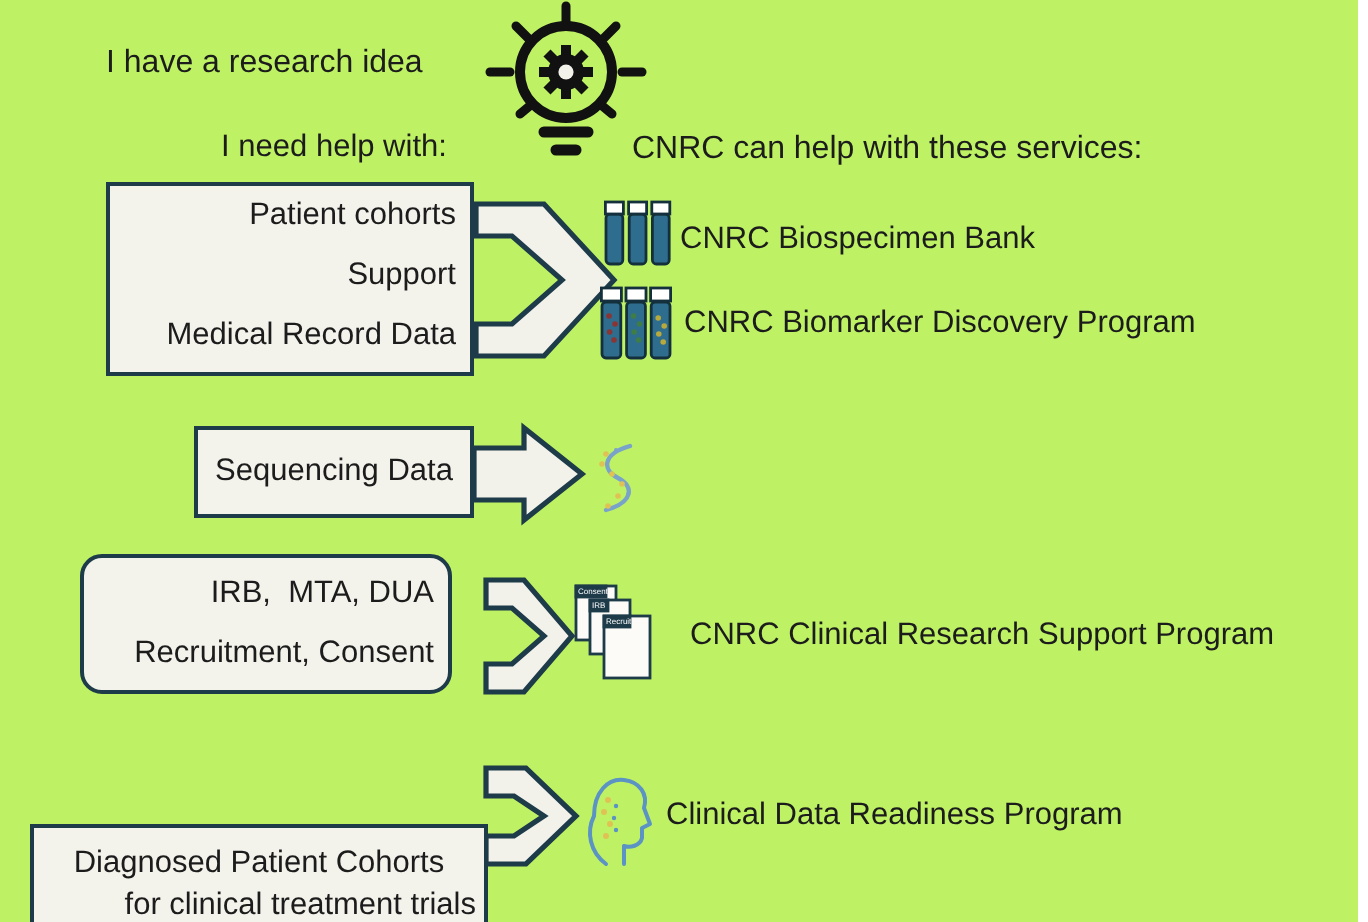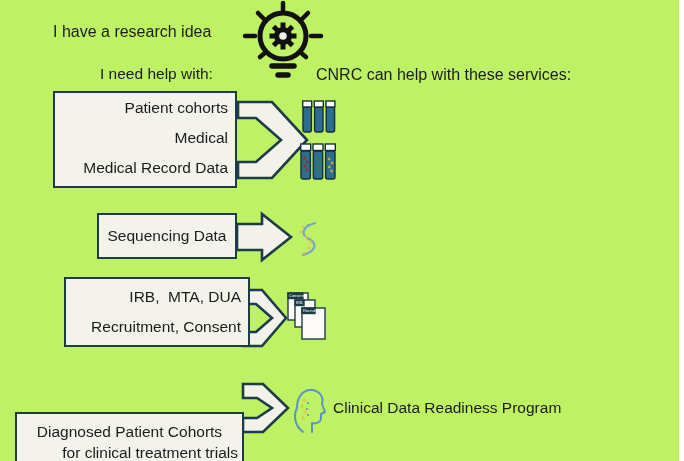--- a/index.html
+++ b/index.html
@@ -58,39 +58,40 @@
       <line x1="51.9" y1="31.1" x2="56.5" y2="26.5"></line>
     </g>
     <circle cx="47" cy="36" r="9" fill="#111111"></circle>
     <circle cx="47" cy="36" r="3.8" fill="#f2f1ea"></circle>
     <g stroke="#111111" stroke-width="5.5" stroke-linecap="round">
       <line x1="36" y1="66" x2="58" y2="66"></line>
       <line x1="42" y1="75" x2="52" y2="75"></line>
     </g>
   </svg>
 
-  <div class="abs txt" style="left:100px; top:65px; width:134px; text-align:left;">I need help with:</div>
+  <div class="abs txt" style="left:100px; top:65px; width:134px; text-align:center;">I need help with:</div>
   <div class="abs hdr" style="left:316px; top:66px;">CNRC can help with these services:</div>
 
   <div class="needs-box" style="left:53px; top:91px; width:184px; height:97px;text-decoration:underline;">
     <div class="need-line txt" style="top:6px;">Patient cohorts</div>
-    <div class="need-line txt" style="top:36px;">Medical</div>
+    <div class="need-line txt" style="top:36px;">Support</div>
     <div class="need-line txt" style="top:66px;">Medical Record Data</div>
   </div>
 
   <svg class="abs" style="left:302px; top:100px;" width="34" height="34" viewBox="0 0 34 34">
     <g stroke="#14303c" stroke-width="1.4">
       <rect x="1" y="7" width="8.4" height="25" rx="2" fill="#2e6d8d"></rect>
       <rect x="12.6" y="7" width="8.4" height="25" rx="2" fill="#2e6d8d"></rect>
       <rect x="24.2" y="7" width="8.4" height="25" rx="2" fill="#2e6d8d"></rect>
       <rect x="0.7" y="1" width="9" height="6" fill="#ffffff"></rect>
       <rect x="12.3" y="1" width="9" height="6" fill="#ffffff"></rect>
       <rect x="23.9" y="1" width="9" height="6" fill="#ffffff"></rect>
     </g>
   </svg>
+  <div class="svc-label txt" style="left:340px; top:111px;">CNRC Biospecimen Bank</div>
 
   <svg class="abs" style="left:300px; top:143px;" width="36" height="38" viewBox="0 0 36 38">
     <g stroke="#14303c" stroke-width="1.4">
       <rect x="1" y="8" width="9.4" height="28" rx="2" fill="#2e6d8d"></rect>
       <rect x="13.3" y="8" width="9.4" height="28" rx="2" fill="#2e6d8d"></rect>
       <rect x="25.6" y="8" width="9.4" height="28" rx="2" fill="#2e6d8d"></rect>
       <rect x="0.7" y="1" width="10" height="6.5" fill="#ffffff"></rect>
       <rect x="13" y="1" width="10" height="6.5" fill="#ffffff"></rect>
       <rect x="25.3" y="1" width="10" height="6.5" fill="#ffffff"></rect>
     </g>
@@ -106,20 +107,21 @@
       <circle cx="17.1" cy="23" r="1.4"></circle>
         <circle cx="19.3" cy="27" r="1.4"></circle>
     </g>
     <g fill="#b7a93c">
       <circle cx="29.1" cy="16" r="1.4"></circle>
         <circle cx="32.1" cy="20" r="1.4"></circle>
       <circle cx="29.4" cy="24" r="1.4"></circle>
         <circle cx="31.6" cy="28" r="1.4"></circle>
     </g>
   </svg>
+  <div class="svc-label txt" style="left:342px; top:153px;">CNRC Biomarker Discovery Program</div>
 
   <div class="needs-box" style="left:97px; top:213px; width:140px; height:46px;padding-left:12px;">
     <div class="need-line centered txt" style="top:12px;">Sequencing Data</div>
   </div>
 
   <svg class="abs" style="left:294px; top:220px;" width="28" height="38" viewBox="0 0 28 38">
     <path d="M21,3 C7,7 7,15 15,19 C23,23 23,31 9,35" fill="none" stroke="#7aa3c9" stroke-width="2.2" stroke-linecap="round"></path>
     <g fill="#e0c254">
       <circle cx="9" cy="7" r="1.4"></circle>
         <circle cx="7" cy="12" r="1.4"></circle>
@@ -127,40 +129,41 @@
         <circle cx="17" cy="22" r="1.4"></circle>
       <circle cx="15" cy="28" r="1.4"></circle>
         <circle cx="10" cy="33" r="1.4"></circle>
     </g>
     <g fill="#7aa3c9">
       <circle cx="14" cy="5" r="1"></circle>
         <circle cx="20" cy="27" r="1"></circle>
     </g>
   </svg>
 
-  <div class="needs-box" style="left:64px; top:277px; width:186px; height:70px;">
+  <div class="needs-box" style="left:40px; top:277px; width:186px; height:70px;border-radius:11px;">
     <div class="need-line txt" style="top:9px;">IRB,  MTA, DUA</div>
     <div class="need-line txt" style="top:39px;">Recruitment, Consent</div>
   </div>
 
   <svg class="abs" style="left:286px; top:291px;" width="44" height="64" viewBox="0 0 44 64">
     <g stroke="#1d3b49" stroke-width="1.4">
       <rect x="2" y="2" width="20" height="27" fill="#fcfbf7"></rect>
       <rect x="2" y="2" width="15" height="5.5" fill="#1d3b49"></rect>
       <rect x="9" y="9" width="20" height="27" fill="#fcfbf7"></rect>
       <rect x="9" y="9" width="9" height="5.5" fill="#1d3b49"></rect>
       <rect x="16" y="17" width="23" height="31" fill="#fcfbf7"></rect>
       <rect x="16" y="17" width="13" height="5.5" fill="#1d3b49"></rect>
     </g>
     <g fill="#ffffff" font-size="4" font-family="Liberation Sans, sans-serif">
       <text x="3" y="6.2">Consent</text>
       <text x="10" y="13.2">IRB</text>
       <text x="17" y="21.2">Recruit</text>
     </g>
   </svg>
+  <div class="svc-label txt" style="left:345px; top:309px;">CNRC Clinical Research Support Program</div>
 
   <div class="needs-box" style="left:15px; top:368px; width:229px; height:70px;margin-top:44px;">
     <div class="need-line centered txt" style="top:9px;">Diagnosed Patient Cohorts</div>
     <div class="need-line centered txt" style="top:30px;text-align:right;">for clinical treatment trials</div>
   </div>
 
   <svg class="abs" style="left:291px; top:386px;" width="36" height="48" viewBox="0 0 36 48">
     <path d="M12,46 C4,40 2,30 6,22 C6,10 13,3 21,4 C29,5 33,11 31,18 L34,26 L30,28 L30,33 C29,37 24,38 21,37 L21,46" fill="none" stroke="#5b93c4" stroke-width="2" stroke-linejoin="round" stroke-linecap="round"></path>
     <g fill="#e0c254">
       <circle cx="13" cy="14" r="1.5"></circle>

